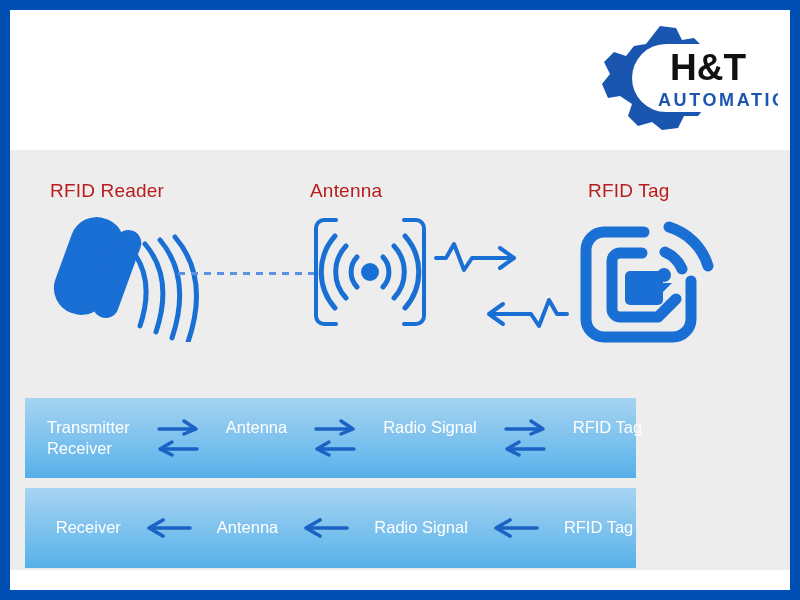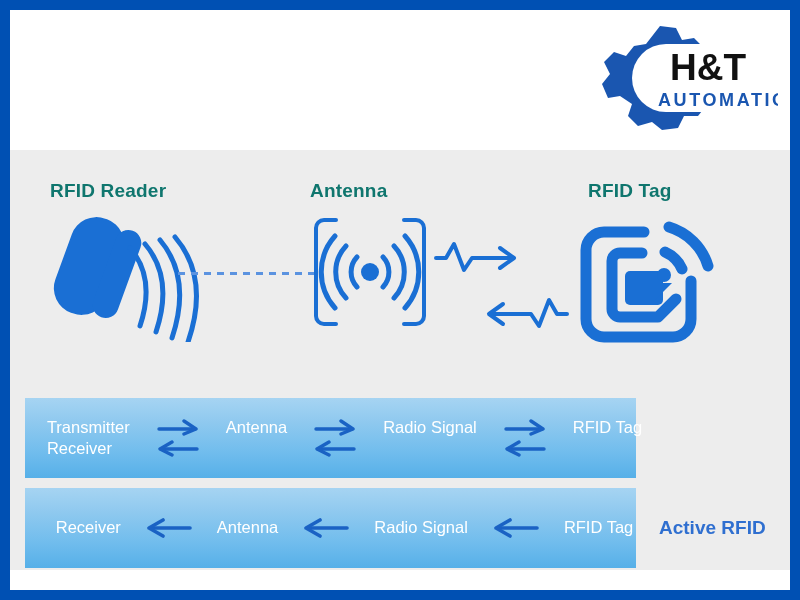--- a/index.html
+++ b/index.html
@@ -47,23 +47,23 @@
   .panel {
     position: absolute;
     left: 0; top: 140px;
     width: 780px; height: 420px;
     background: #ededed;
   }
 
   
   .heading {
     position: absolute;
-    font-weight: bold;
+    font-weight: normal;
     font-size: 19px;
-    color: #0f766e;
+    color: #b91c1c;
     letter-spacing: .2px;
     white-space: nowrap;
   }
   .h-reader  { left: 40px;  top: 30px; }
   .h-antenna { left: 300px; top: 30px; }
   .h-tag     { left: 578px; top: 30px; }
 
   
   .icon-reader {
     position: absolute;
@@ -354,20 +354,19 @@
                 <g stroke="#1a62c4" fill="none" stroke-width="3.6" stroke-linecap="round" stroke-linejoin="round">
                   <path d="M46 10 H7"></path>
                     <path d="M19 2 L5 10 L19 18"></path>
                 </g>
               </svg>
             </div>
 
             <div class="node">RFID Tag</div>
           </div>
         </div>
-        <div class="side-label">Active RFID</div>
       </div>
 
     </div>
 
     <div class="footer"></div>
   </div>
 </div>
 
 </body></html>

